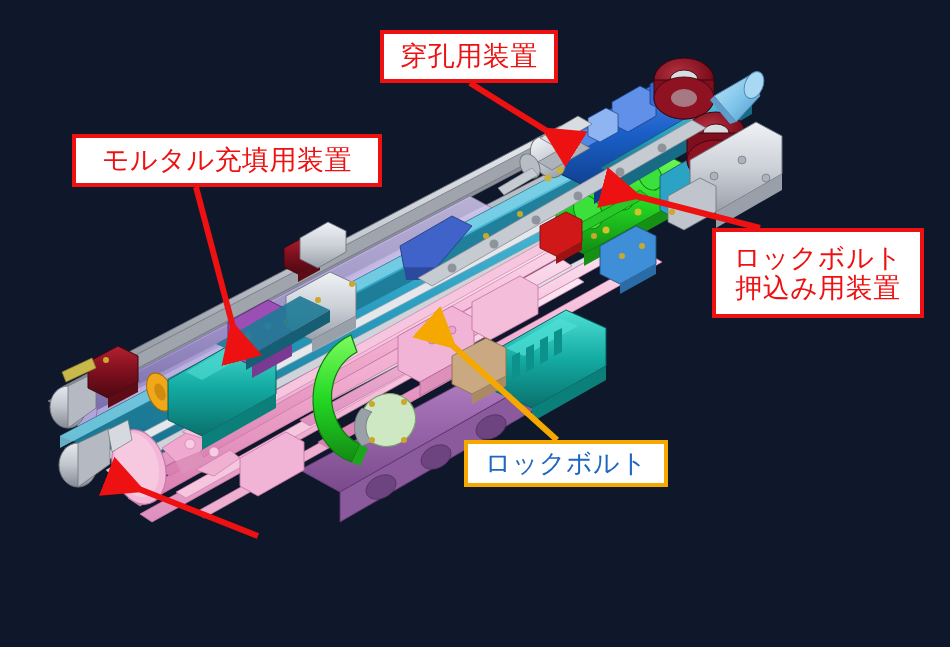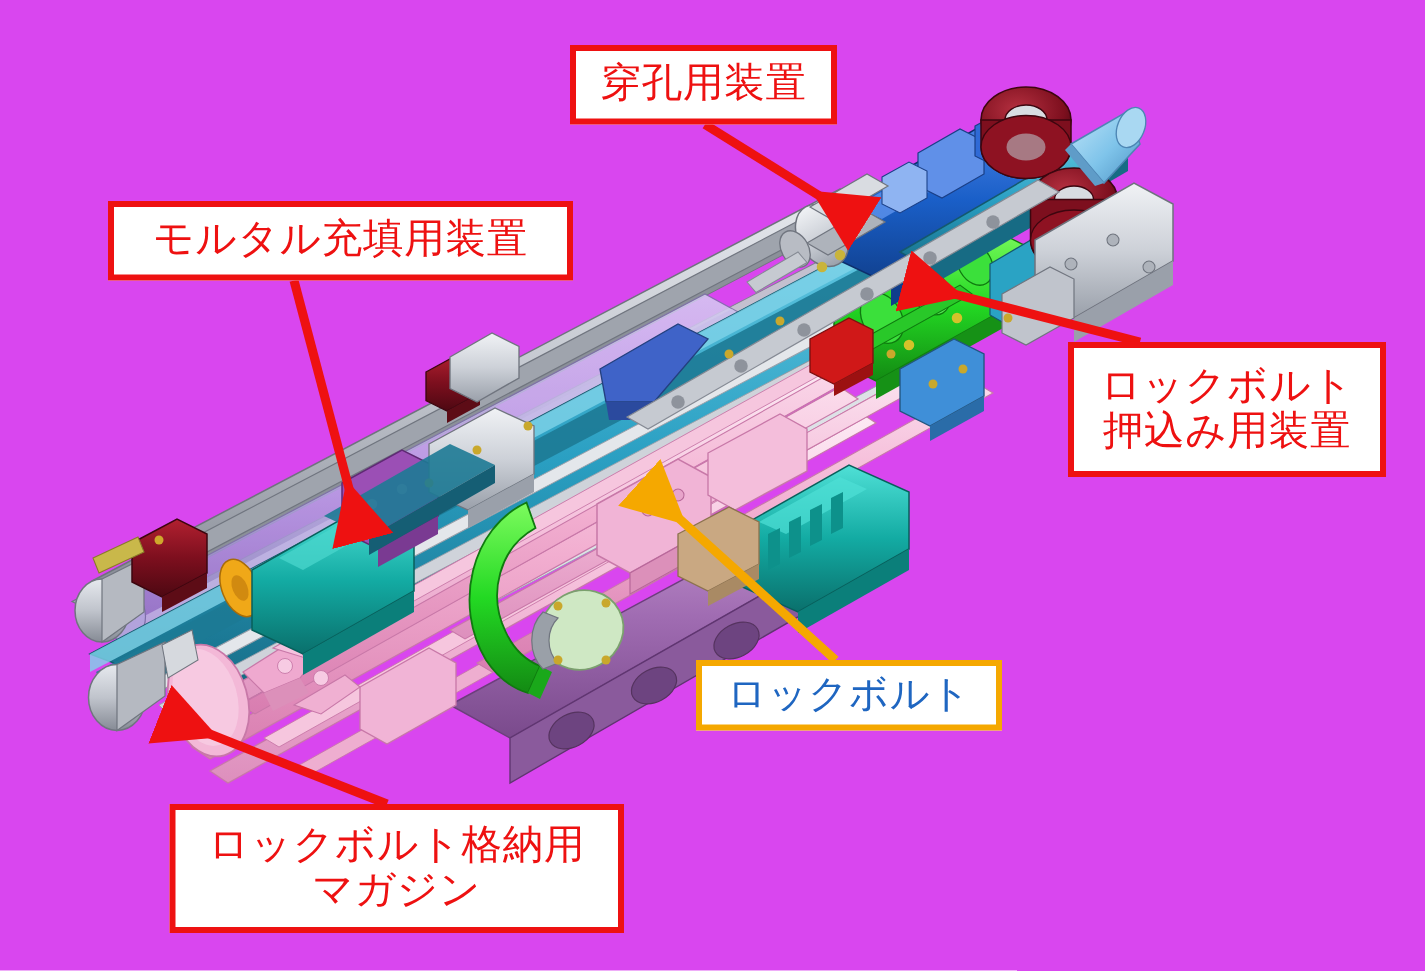--- a/index.html
+++ b/index.html
@@ -1,18 +1,18 @@
 <!DOCTYPE html>
 <html><head>
 <meta charset="utf-8">
 <style>
   html,body{margin:0;padding:0;background:#ffffff;}
   body{width:950px;height:647px;overflow:hidden;
        font-family:"DejaVu Sans","Liberation Sans",sans-serif;}
-  #stage{position:relative;width:950px;height:647px;background:#d946ef;}
+  #stage{position:relative;width:950px;height:647px;background:#0f172a;}
 
   
   .callout{position:absolute;box-sizing:border-box;background:#ffffff;
            display:flex;flex-direction:column;align-items:center;
            justify-content:center;line-height:1.12;white-space:pre-line;
            text-align:center;letter-spacing:.5px;}
   .callout.red{border:4px solid #ee1111;color:#ee1111;}
   .callout.yellow{border:4px solid #f5a800;color:#1f66c1;}
 
   .cl-drill   {left:380px;top:30px;  width:178px;height:53px;font-size:27px;}
@@ -377,16 +377,14 @@
 
   <div class="callout red cl-drill">穿孔用装置</div>
 
   <div class="callout red cl-mortar">モルタル充填用装置</div>
 
   <div class="callout red cl-push">ロックボルト
 押込み用装置</div>
 
   <div class="callout yellow cl-bolt">ロックボルト</div>
 
-  <div class="callout red cl-mag">ロックボルト格納用
-マガジン</div>
 
 </div>
 
 </body></html>

